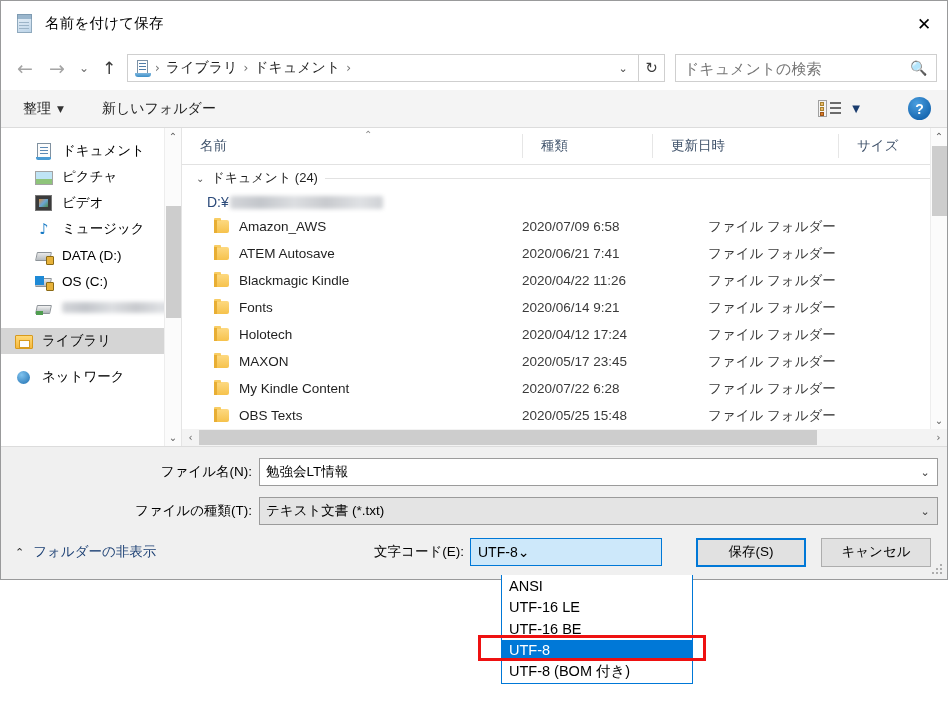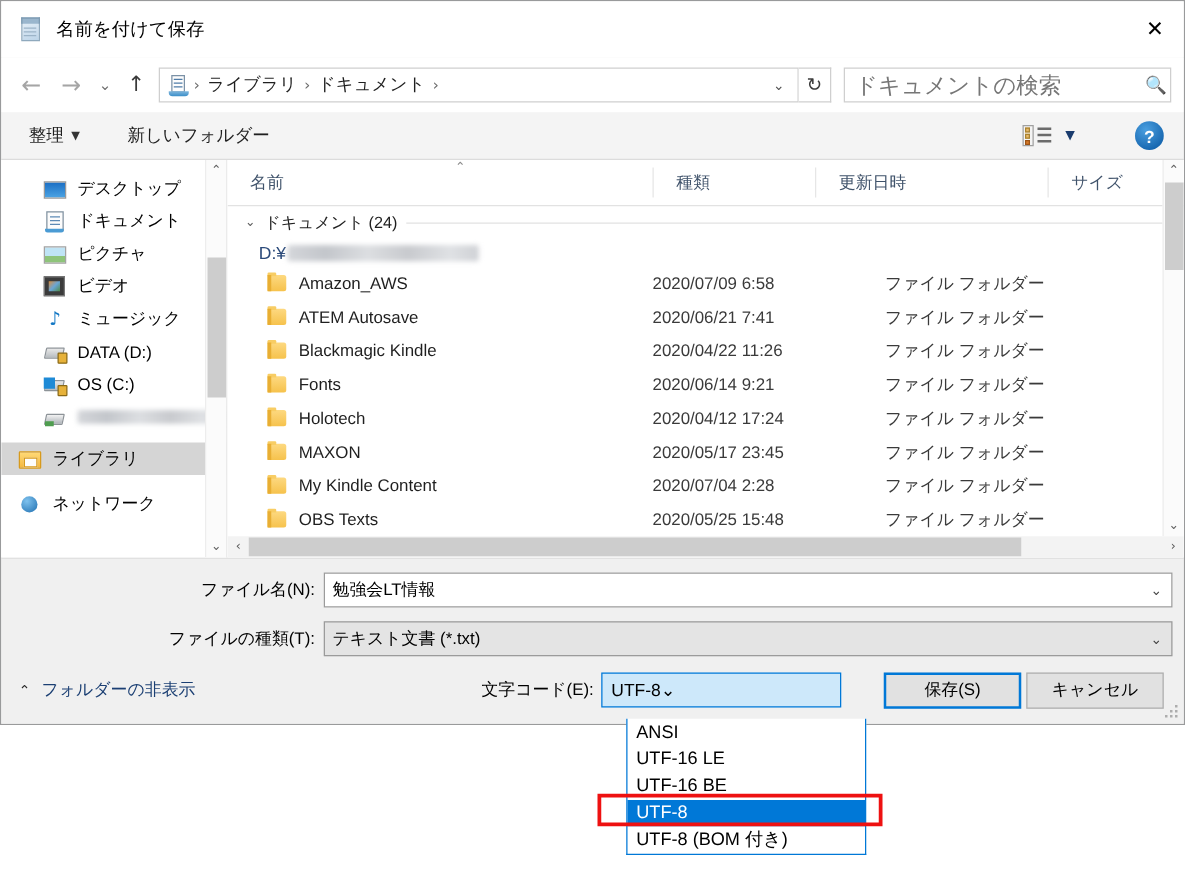--- a/index.html
+++ b/index.html
@@ -85,21 +85,21 @@
     width: 26px; height: 28px; display: flex; align-items: center; justify-content: center;
     color: #3d3d3d; font-size: 15px; border: 1px solid #cfcfcf; border-left: none;
     background: #fff; flex: none; font-family: "DejaVu Sans", sans-serif;
   }
   .search {
     width: 262px; height: 28px; margin-left: 10px; background: #fff;
     border: 1px solid #cfcfcf; display: flex; align-items: center;
     padding: 0 8px; flex: none;
   }
   .search input {
-    border: none; outline: none; flex: 1; font-size: 18px; color: #6d6d6d;
+    border: none; outline: none; flex: 1; font-size: 15px; color: #6d6d6d;
     font-family: "Liberation Sans", sans-serif; background: transparent;
   }
   .search input::placeholder { color: #767676; }
   .search-icon { color: #5a5a5a; font-size: 14px; font-family: "DejaVu Sans", sans-serif; }
 
   
   .cmdbar {
     height: 38px; background: #f4f4f4; border-bottom: 1px solid #dcdcdc;
     display: flex; align-items: center; padding-left: 22px; flex: none;
   }
@@ -266,21 +266,21 @@
     display: flex; align-items: center; padding-left: 7px;
     font-size: 14px; color: #000; position: relative; flex: none;
   }
   .btn {
     width: 110px; height: 29px; background: #e1e1e1; border: 1px solid #adadad;
     font-size: 13.5px; color: #000; display: flex; align-items: center; justify-content: center;
     flex: none;
   }
   .btn.primary { border: 2px solid #0078d7; background: #e1e1e1; }
   #save-btn { margin-left: 34px; }
-  #cancel-btn { margin-left: 4px; margin-right: 16px; }
+  #cancel-btn { margin-left: 15px; margin-right: 16px; }
   .grip { position: absolute; right: 4px; bottom: 4px; width: 11px; height: 11px; }
   .grip i { position: absolute; width: 2px; height: 2px; background: #adadad; }
 
   
   #enc-dropdown {
     position: absolute; left: 485px; top: 575px; width: 192px;
     background: #fff; border: 1px solid #0078d7; border-top: none;
     z-index: 50;
     margin-left: 16px;
   }
@@ -367,26 +367,20 @@
       <div style="width:28px"></div>
       <div class="help-icon">?</div>
     </div>
   </div>
 
   <div class="body-wrap">
 
     <div class="sidebar">
       <div class="side-pad"></div>
 
-      <div class="side-item">
-        <span class="sic">
-            <span class="sic ic-desktop" style="position:absolute;left:0;top:0;width:18px"></span>
-          </span>
-        <span>デスクトップ</span>
-      </div>
 
       <div class="side-item">
         <span class="sic">
           <span class="ic-doc" style="position:absolute;left:0;top:0"></span>
           <i style="position:absolute;left:5px;top:4px;width:8px;height:1.3px;background:#5d8ab5"></i>
           <i style="position:absolute;left:5px;top:7px;width:8px;height:1.3px;background:#5d8ab5"></i>
           <i style="position:absolute;left:5px;top:10px;width:8px;height:1.3px;background:#5d8ab5"></i>
           <i style="position:absolute;left:1px;bottom:0;width:15px;height:3px;background:#4a9bd4;border-radius:0 0 2px 2px"></i>
         </span>
         <span>ドキュメント</span>
@@ -533,21 +527,21 @@
               <span>MAXON</span>
             </div>
           <div class="c-date" style="width:186px">2020/05/17 23:45</div>
           <div class="c-type" style="width:130px">ファイル フォルダー</div>
         </div>
         <div class="row">
           <div class="c-name" style="width:340px">
               <span class="folder-ico"></span>
               <span>My Kindle Content</span>
             </div>
-          <div class="c-date" style="width:186px">2020/07/04 2:28</div>
+          <div class="c-date" style="width:186px">2020/07/22 6:28</div>
           <div class="c-type" style="width:130px">ファイル フォルダー</div>
         </div>
         <div class="row">
           <div class="c-name" style="width:340px">
               <span class="folder-ico"></span>
               <span>OBS Texts</span>
             </div>
           <div class="c-date" style="width:186px">2020/05/25 15:48</div>
           <div class="c-type" style="width:130px">ファイル フォルダー</div>
         </div>

